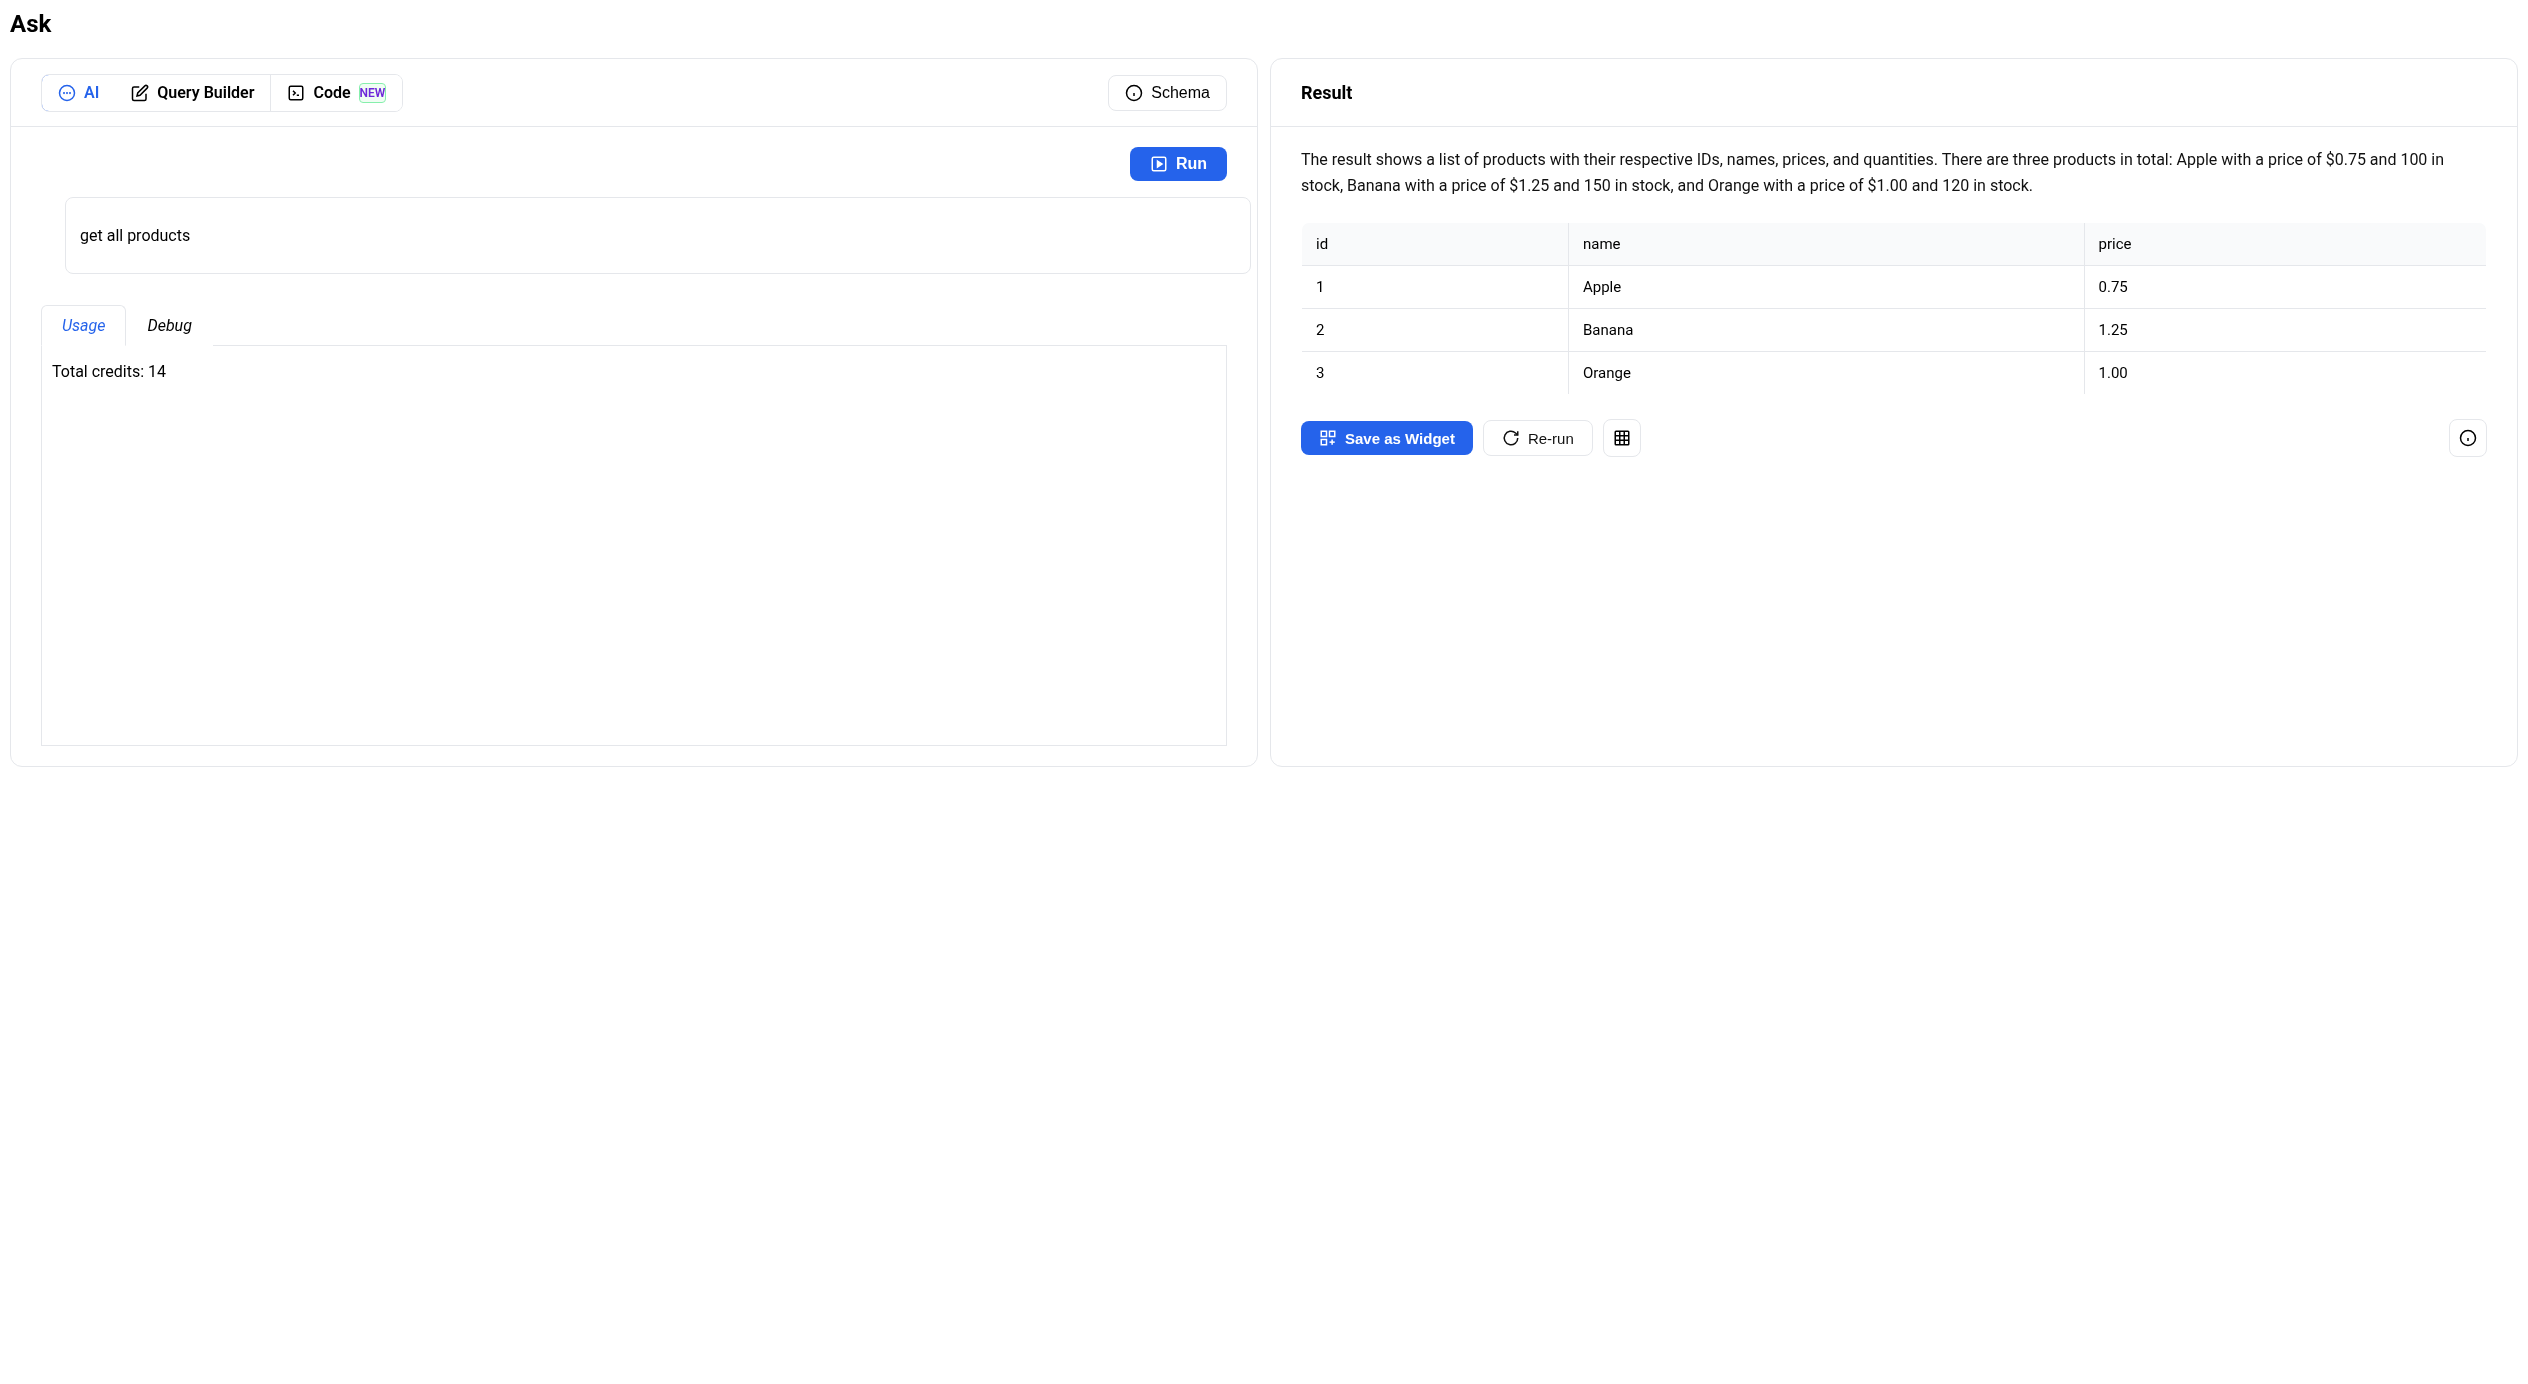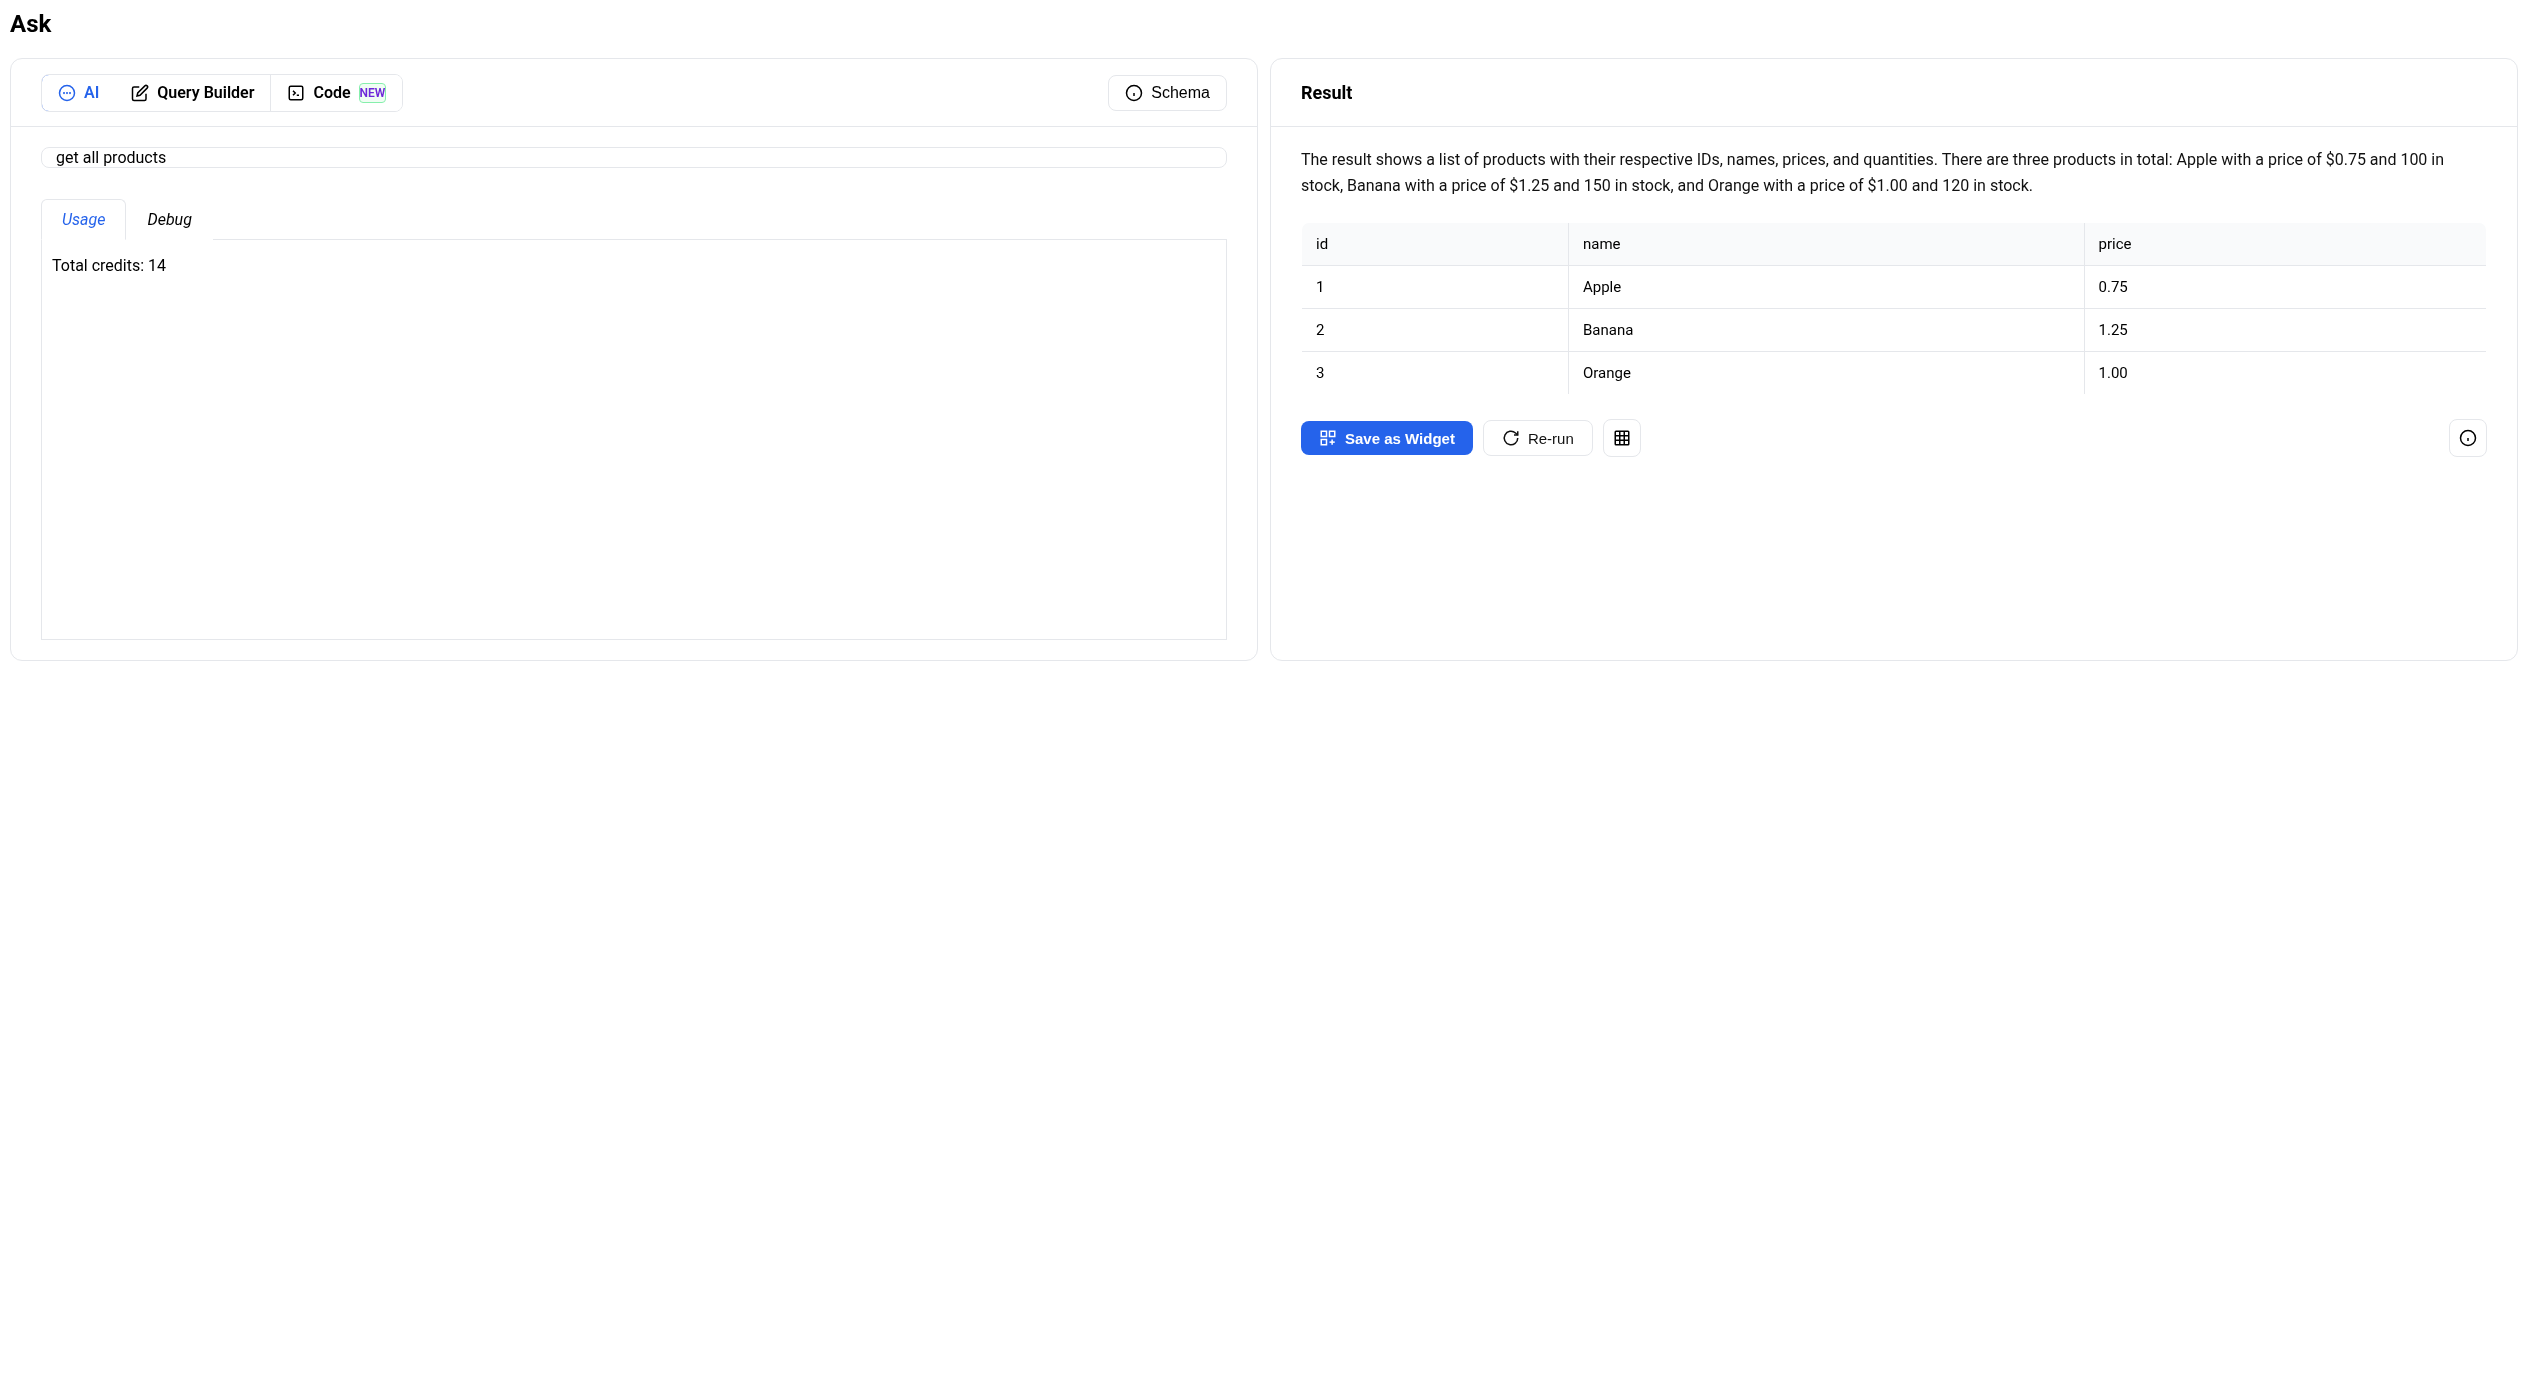--- a/index.html
+++ b/index.html
@@ -120,26 +120,27 @@
       border: none;
       border-radius: 8px;
       cursor: pointer;
     }
     .run-btn svg {
       width: 18px;
       height: 18px;
     }
     .query-input {
       width: 100%;
-      padding: 0 14px;
+      padding: 28px 14px;
       font-size: 16px;
       border: 1px solid #e5e7eb;
       border-radius: 8px;
       outline: none;
       font-family: inherit;
+      margin-left: 24px;
     }
     .sub-tabs {
       display: flex;
       margin-top: 30px;
       border-bottom: 1px solid #e5e7eb;
       font-style: italic;
     }
     .sub-tab {
       padding: 10px 20px;
       font-size: 16px;
@@ -297,20 +298,29 @@
       <button class="schema-btn">
         <svg viewBox="0 0 24 24" fill="none" stroke="currentColor" stroke-width="2">
             <circle cx="12" cy="12" r="10"></circle>
             <line x1="12" y1="16" x2="12" y2="12"></line>
             <line x1="12" y1="8" x2="12.01" y2="8"></line>
           </svg>
         <span>Schema</span>
       </button>
     </div>
     <div class="panel-body">
+      <div class="run-row">
+        <button class="run-btn">
+          <svg viewBox="0 0 24 24" fill="none" stroke="currentColor" stroke-width="2">
+              <rect x="3" y="3" width="18" height="18" rx="2"></rect>
+              <polygon points="10 8 16 12 10 16 10 8" fill="currentColor"></polygon>
+            </svg>
+          <span>Run</span>
+        </button>
+      </div>
       <input type="text" class="query-input" value="get all products" style="">
       <div class="sub-tabs">
         <div class="sub-tab active">Usage</div>
         <div class="sub-tab">Debug</div>
       </div>
       <div class="sub-content">
         <span>Total credits: 14</span>
       </div>
     </div>
   </div>

